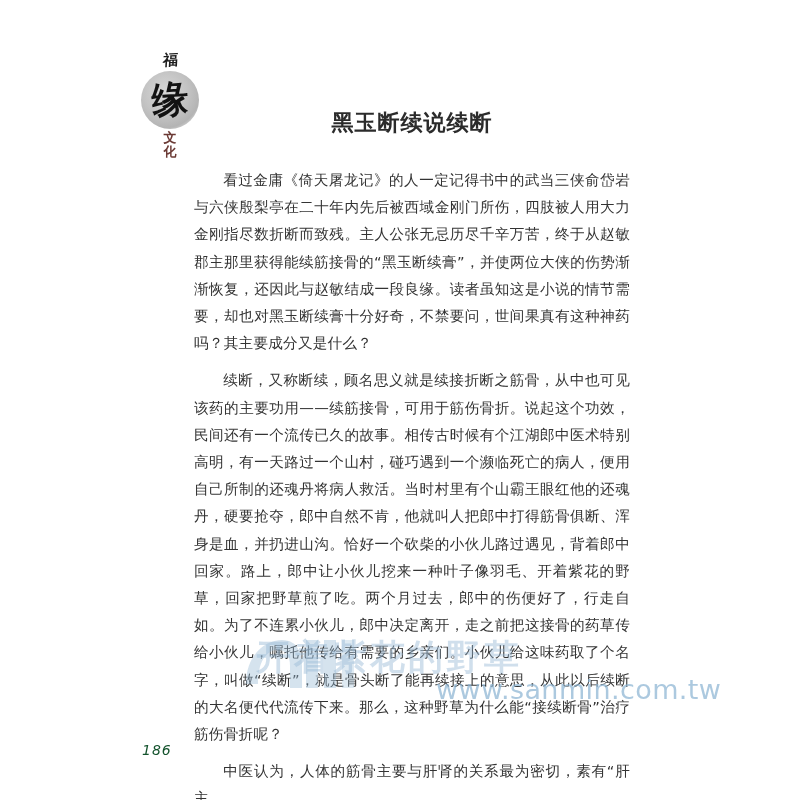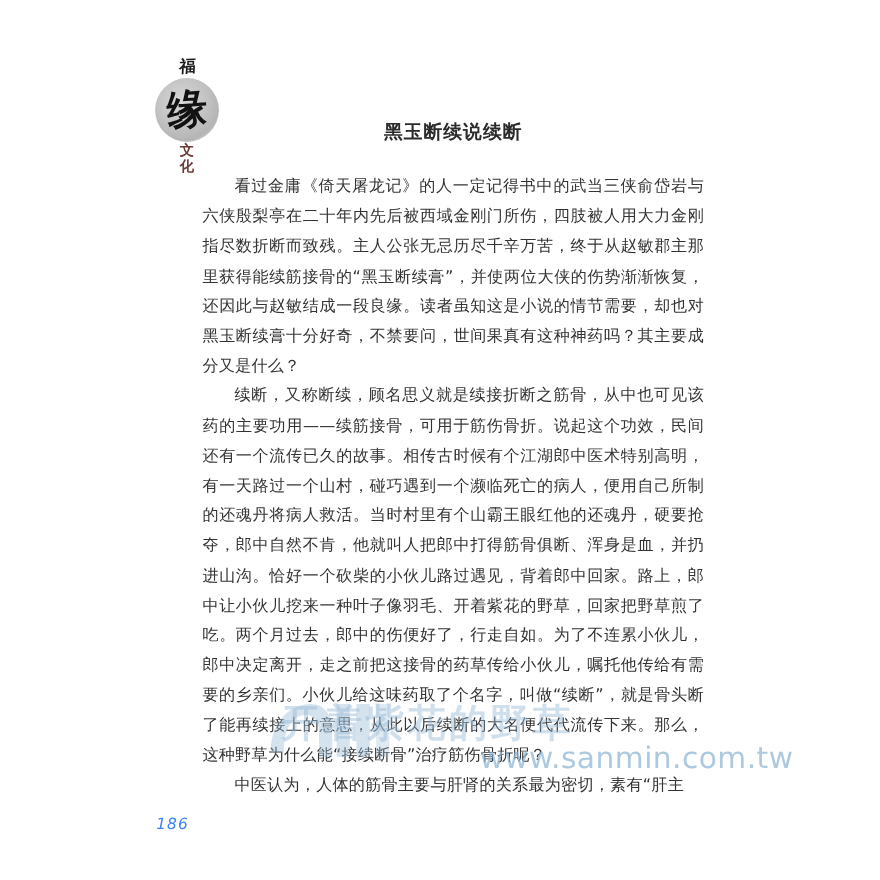--- a/index.html
+++ b/index.html
@@ -70,42 +70,42 @@
   #logo .logo-bottom span { display: block; }
 
   
   #title {
     position: absolute;
     left: 184px;
     top: 108px;
     width: 456px;
     text-align: center;
     font-family: "DejaVu Sans", sans-serif;
-    font-size: 17px;
+    font-size: 22px;
     font-weight: bold;
     color: #2b2b2b;
     letter-spacing: 1px;
   }
 
   
   #body-column {
     position: absolute;
     left: 184px;
     top: 156px;
     width: 456px;
     font-family: "DejaVu Sans", sans-serif;
     font-size: 14.6px;
     line-height: 27.2px;
     color: #333333;
     text-align: justify;
     text-justify: inter-character;
     letter-spacing: 0.25px;
   }
   #body-column p {
-    margin: 0;
+    margin: 10px;
     text-indent: 2em;
     text-align: justify;
     text-align-last: left;
   }
 
   
   #watermark {
     position: absolute;
     left: 246px;
     top: 596px;
@@ -144,21 +144,21 @@
   }
 
   
   #page-number {
     position: absolute;
     left: 142px;
     top: 742px;
     font-family: "DejaVu Sans", sans-serif;
     font-size: 14px;
     font-style: italic;
-    color: #3b82f6;
+    color: #14532d;
     letter-spacing: 1px;
   }
 </style>
 </head>
 <body>
 
 <div id="page">
 
   <div id="logo">
     <div class="logo-top">福</div>

